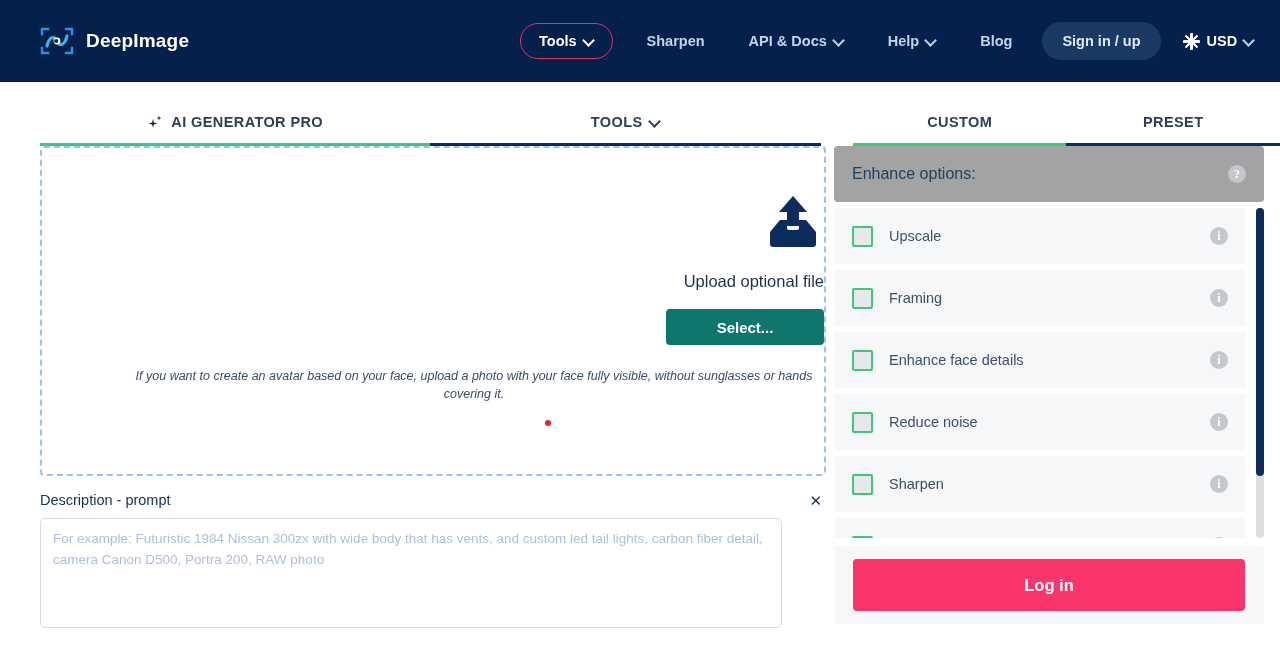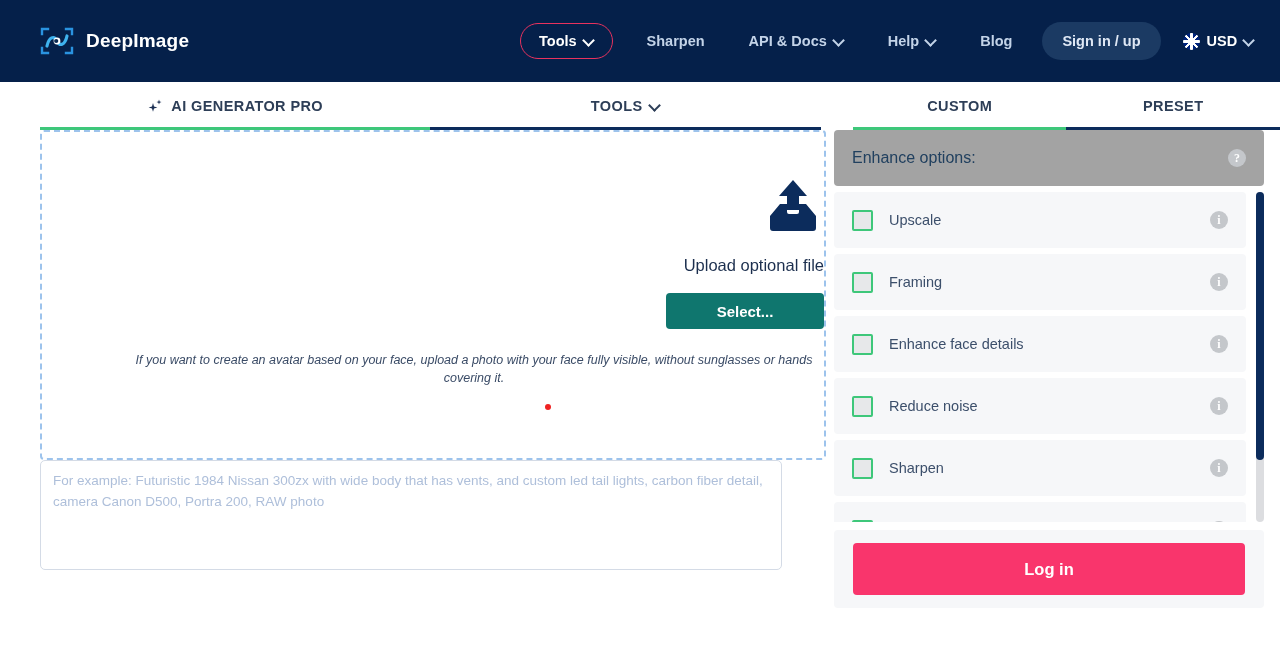--- a/index.html
+++ b/index.html
@@ -55,21 +55,21 @@
       linear-gradient(-45deg, transparent 45%, #fff 45%, #fff 55%, transparent 55%),
       linear-gradient(0deg, transparent 44%, #cf142b 44%, #cf142b 56%, transparent 56%),
       linear-gradient(90deg, transparent 44%, #cf142b 44%, #cf142b 56%, transparent 56%),
       #00247d;
     background-blend-mode: normal;
     flex: none;
   }
 
   
   .tabsrow {
-    display: flex; width: 1280px; height: 48px; align-items: flex-end; gap: 24px;
+    display: flex; width: 1280px; height: 64px; align-items: flex-end; gap: 24px;
   }
   .tabs-left { width: 786px; margin-left: 40px; display: flex; }
   .tabs-right { width: 430px; margin-left: 8px; display: flex; }
   .tab {
     flex: 1; text-align: center; padding-bottom: 13px;
     color: #2d3e57; font-size: 14.5px; font-weight: bold; letter-spacing: .4px;
     border-bottom: 3px solid #0c2c5c; cursor: pointer;
     display: flex; align-items: center; justify-content: center; gap: 8px;
   }
   .tab.active { border-bottom-color: #3ec77a; }
@@ -245,20 +245,24 @@
           <path d="M31 2 L45 18 H37 V32 H25 V18 H17 Z" fill="#0c2c5c"></path>
           <path d="M18 26 L8 38 V50 A3 3 0 0 0 11 53 H51 A3 3 0 0 0 54 50 V38 L44 26 H37 V34 A2 2 0 0 1 35 36 H27 A2 2 0 0 1 25 34 V26 Z" fill="#0c2c5c"></path>
         </svg>
       </span>
       <div class="dz-title">Upload optional file</div>
       <button class="select-btn">Select...</button>
       <div class="dz-hint">If you want to create an avatar based on your face, upload a photo with your face fully visible, without sunglasses or hands covering it.</div>
       <span class="red-dot"></span>
     </div>
 
+    <div class="desc-head">
+      <span class="desc-label">Description - prompt</span>
+      <span class="close-x">✕</span>
+    </div>
     <textarea class="prompt-box" placeholder="For example: Futuristic 1984 Nissan 300zx with wide body that has vents, and custom led tail lights, carbon fiber detail, camera Canon D500, Portra 200, RAW photo" style=""></textarea>
   </div>
 
   <div class="right-col">
     <div class="opt-head">
       <span class="opt-head-title">Enhance options:</span>
       <span class="circ">?</span>
     </div>
 
     <div class="opt-list">

